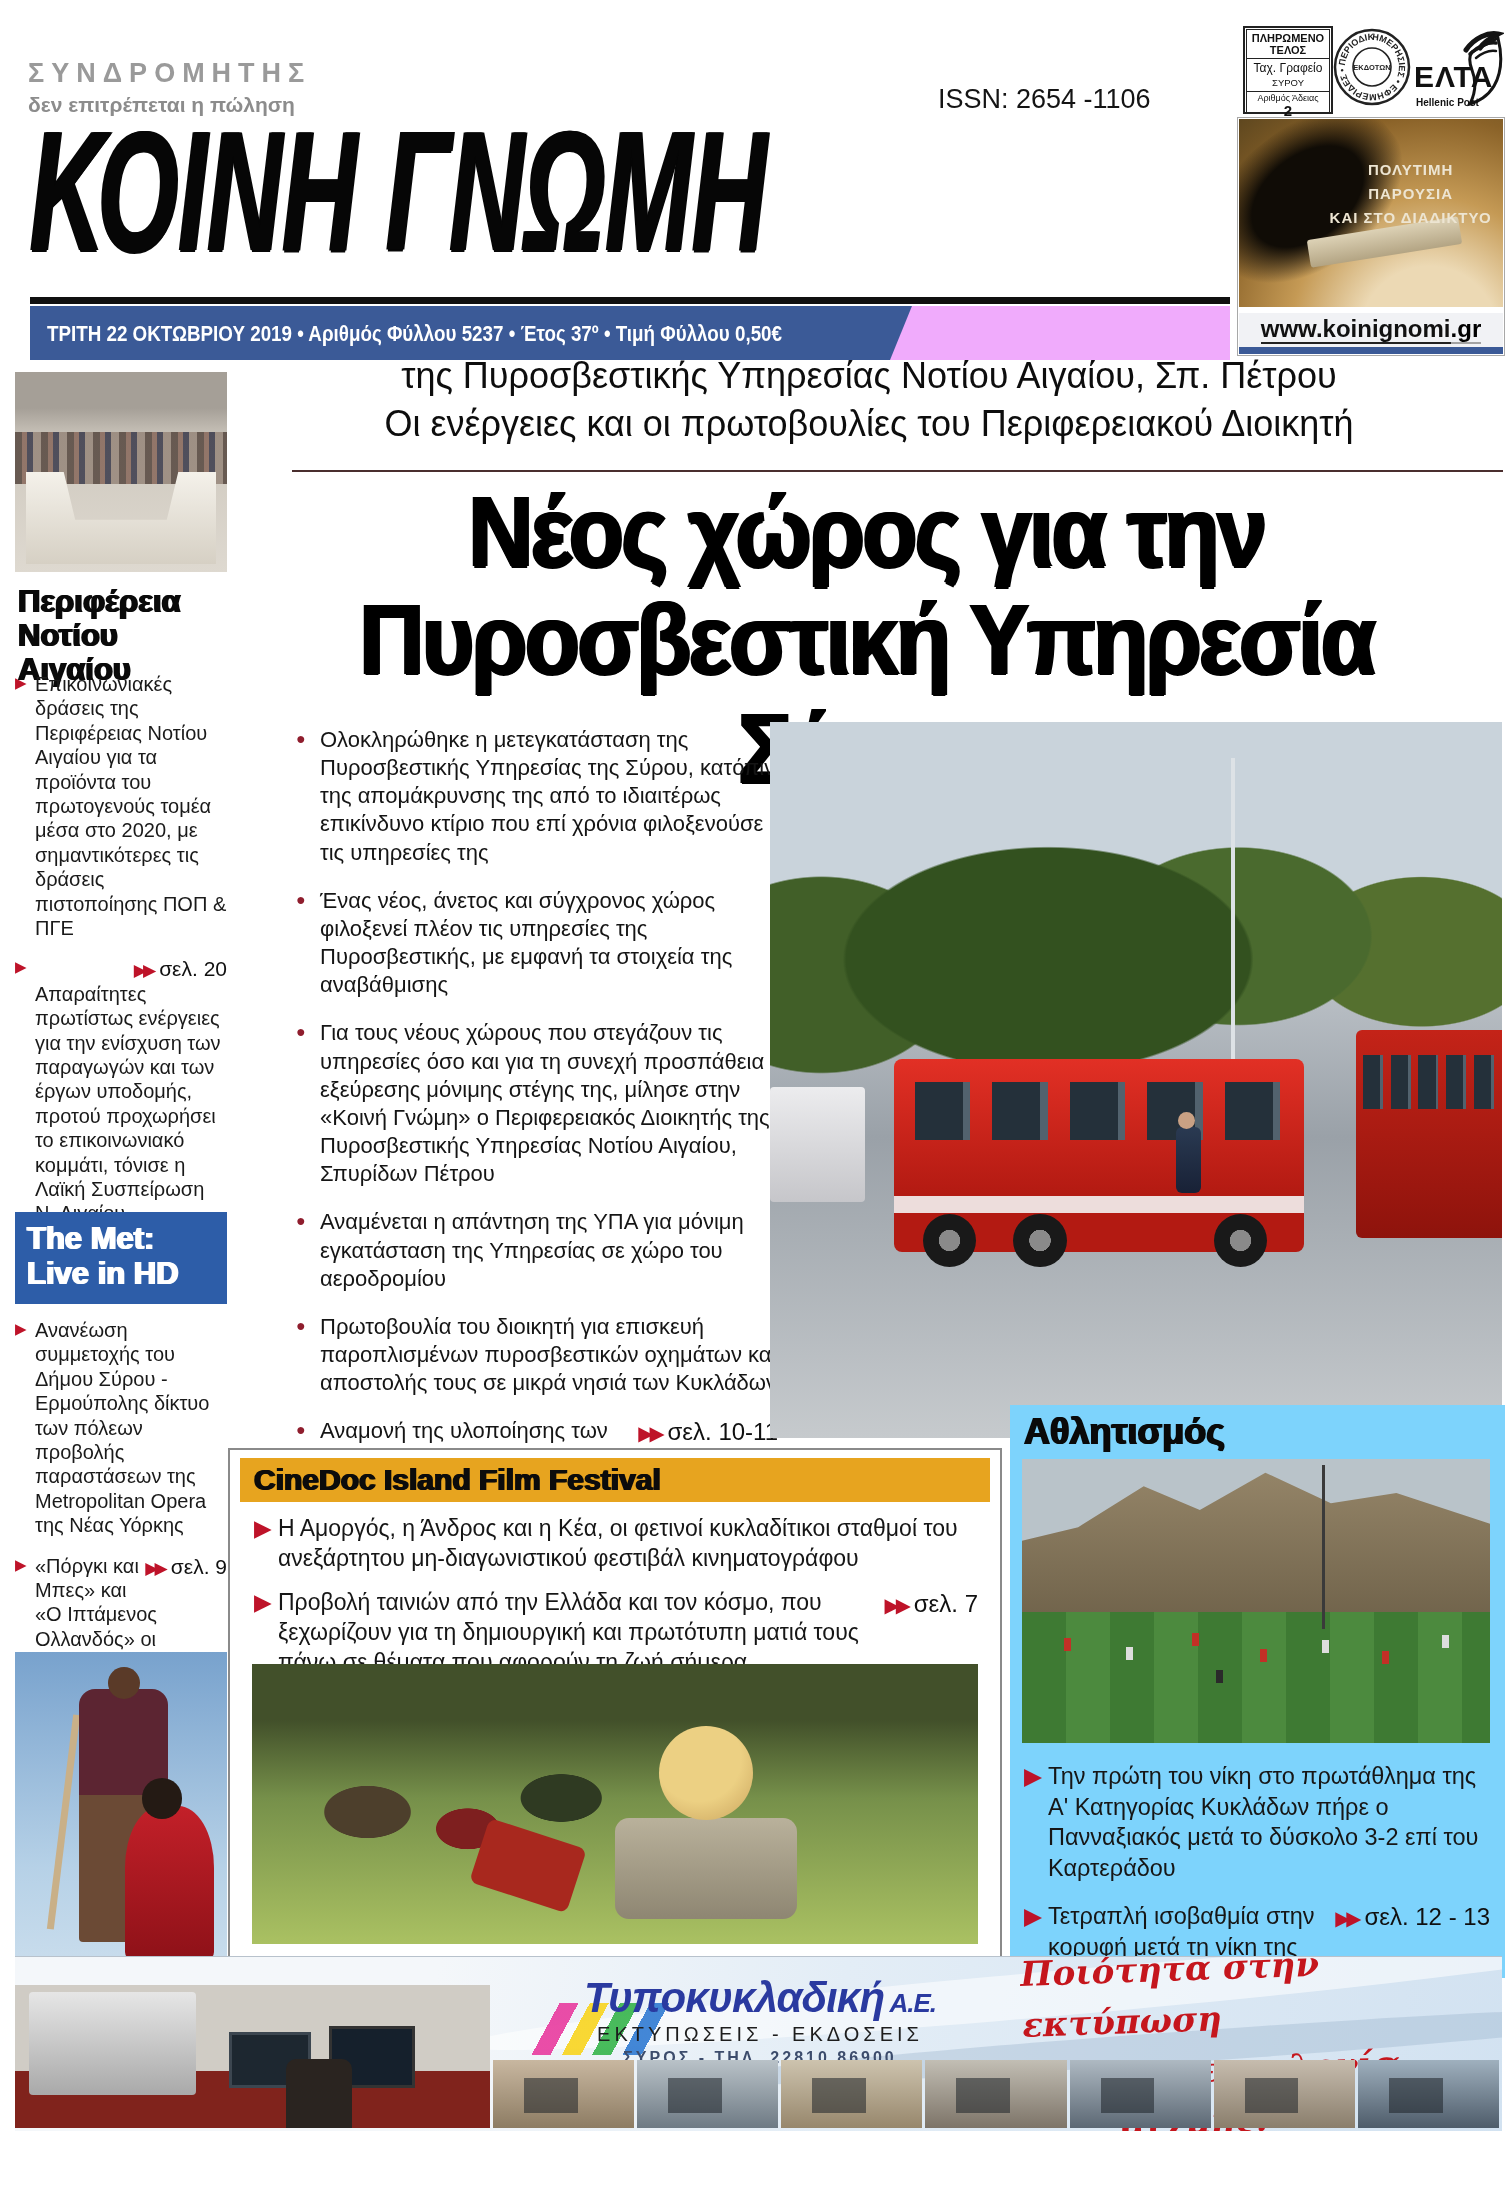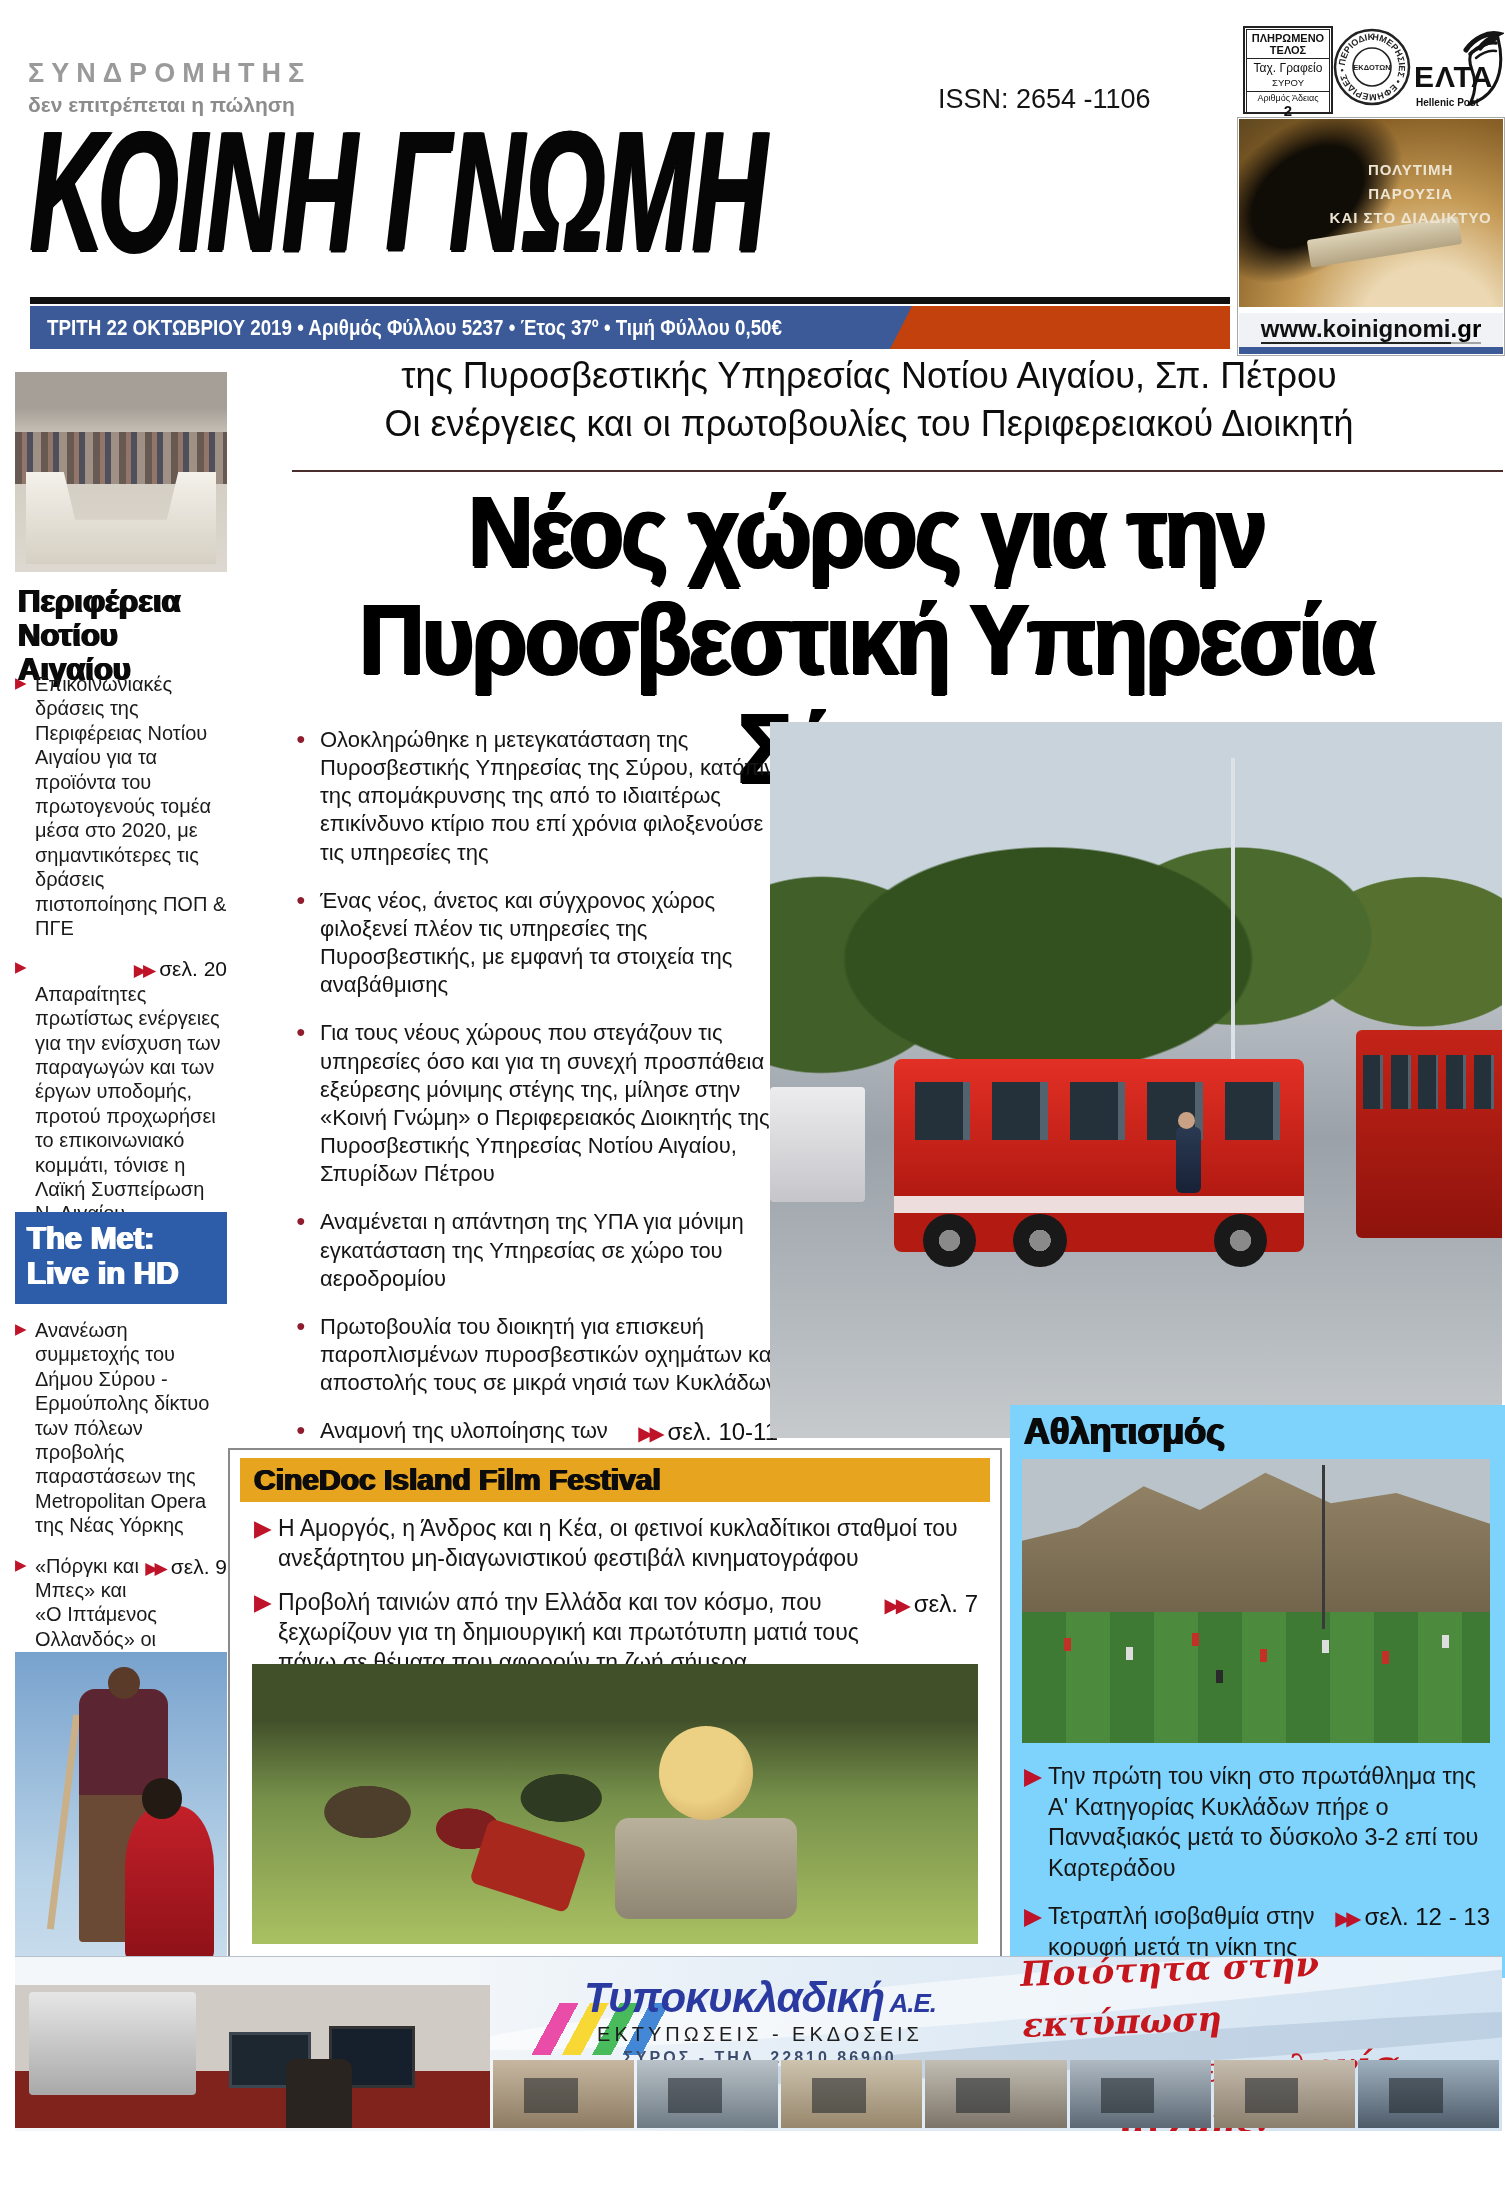--- a/index.html
+++ b/index.html
@@ -41,21 +41,21 @@
      transform:rotate(-9deg);border-radius:3px;}
   #promo .ptxt{position:absolute;right:4%;top:21%;width:62%;text-align:center;color:#ede5d2;
      font-size:15px;font-weight:bold;letter-spacing:1px;line-height:1.6;}
   #promo .url{position:absolute;left:1px;right:1px;bottom:8px;height:34px;background:#f1f2f5;
      display:flex;align-items:center;justify-content:center;font-size:24px;font-weight:900;}
   #promo .url .u{border-bottom:2px solid #222;line-height:1.05;}
   #promo .url .gr{color:#000000;border-bottom:2px solid #a3a3a3;}
   #promo .bluebar{position:absolute;left:1px;right:1px;bottom:1px;height:7px;background:#3b5a97;}
   
   #toprule{left:30px;top:297px;width:1200px;height:7px;background:#101010;}
-  #dateline{left:30px;top:306px;width:1200px;height:43px;background:#c2410c;}
+  #dateline{left:30px;top:306px;width:1200px;height:54px;background:#f0abfc;}
   #dl-blue{position:absolute;left:0;top:0;bottom:0;width:882px;background:#3b5a97;
      clip-path:polygon(0 0,100% 0,calc(100% - 22px) 100%,0 100%);
      display:flex;align-items:center;}
   #dl-blue span{color:#fff;font-weight:bold;font-size:20px;white-space:nowrap;padding-left:18px;
      transform:scale(.94,1.12);transform-origin:left center;}
   #dl-beige{position:absolute;left:882px;right:0;top:0;bottom:0;display:flex;align-items:center;justify-content:center;}
   #dl-beige span{font-weight:bold;font-size:17.5px;color:#14141c;white-space:nowrap;
      transform:scale(.64,1.25);}
   
   #kicker{left:235px;top:352px;width:1268px;text-align:center;font-size:36px;line-height:1.32;color:#0d0d0d;}

